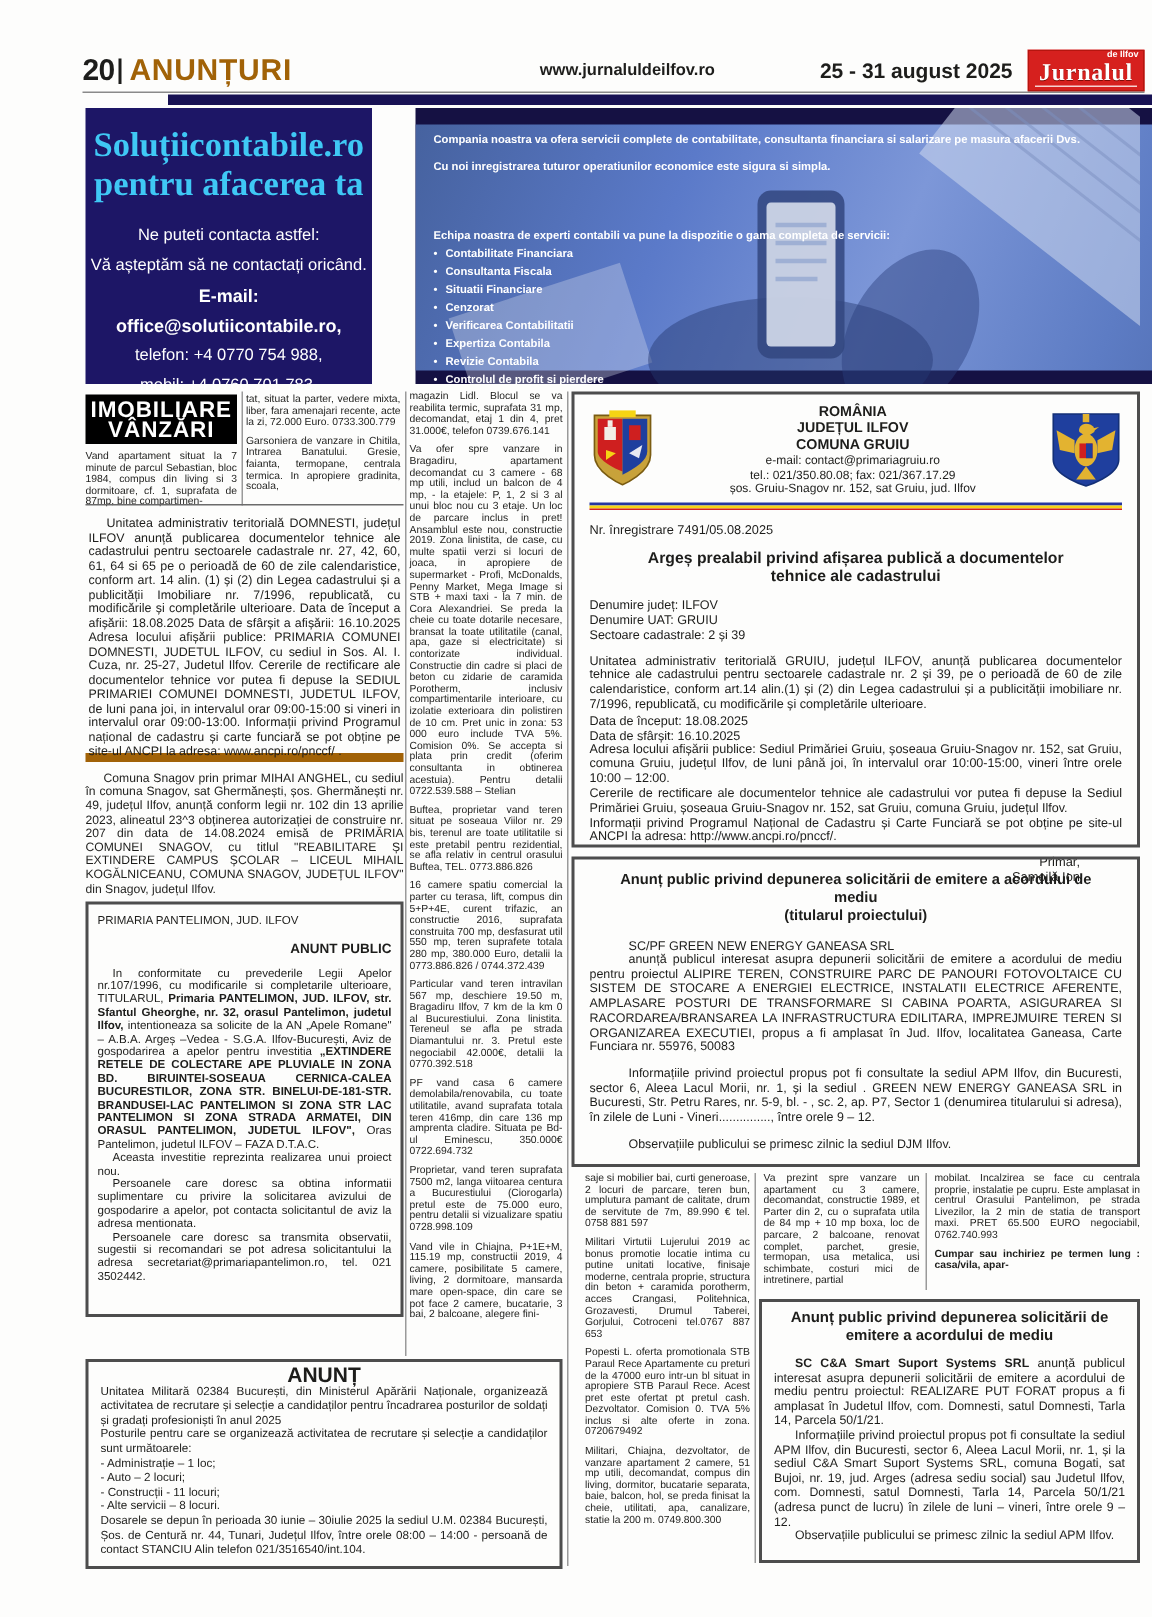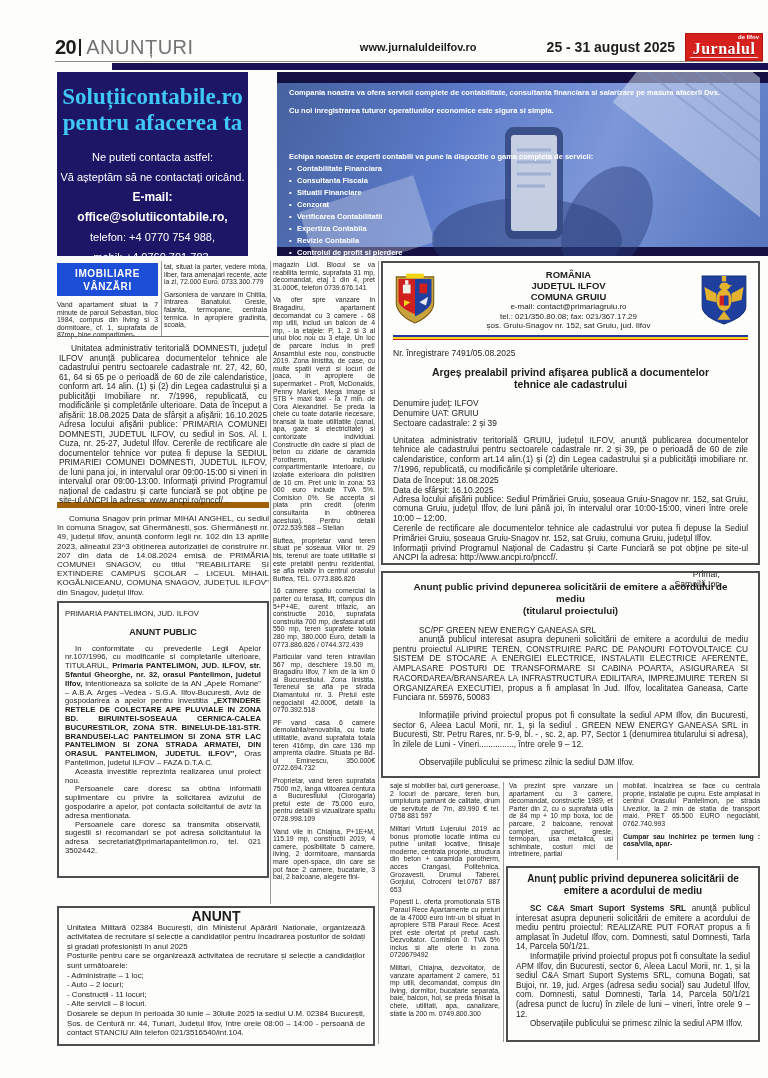--- a/index.html
+++ b/index.html
@@ -4,21 +4,21 @@
 <style>
   html,body{margin:0;padding:0;}
   body{width:768px;height:1078px;background:#fdfdfc;position:relative;overflow:hidden;
        font-family:"Liberation Sans", sans-serif;color:#1d1d1b;}
   .abs{position:absolute;}
 
   
   #header{left:55px;top:34px;width:708px;height:26px;display:flex;align-items:center;}
   .pgnum{font-size:20px;font-weight:bold;letter-spacing:-0.5px;}
   .pgbar{width:2px;height:17px;background:#1d1d1b;margin:0 5px 0 3px;}
-  .sec-title{font-size:20px;font-weight:normal;color:#737373;letter-spacing:0.5px;}
+  .sec-title{font-size:20px;font-weight:bold;color:#a16207;letter-spacing:0.5px;}
   .hdr-spacer{flex:1;}
   .site{font-size:11px;font-weight:bold;margin-right:70px;}
   .dates{font-size:14px;font-weight:bold;margin-right:10px;}
   .logo{width:78px;height:28px;background:#d6201e;position:relative;box-shadow:0 0 0 1px #b5150f inset;}
   .logo-top{position:absolute;top:1px;right:4px;font-size:6px;font-weight:bold;color:#fff;}
   .logo-main{position:absolute;left:0;right:0;top:7px;text-align:center;color:#fff;
              font-family:"Liberation Serif", serif;font-weight:bold;font-size:16px;letter-spacing:0.5px;
              text-shadow:0 1px 0 #7e0d08;}
   .logo-rule{position:absolute;left:5px;right:5px;bottom:3px;height:1px;background:#ffffffcc;}
   #hdr-rule{left:55px;top:61px;width:708px;height:1px;background:#8a8a8a;}
@@ -35,34 +35,34 @@
   .adr-photo{position:absolute;left:0;right:0;top:11px;bottom:9px;
      background:linear-gradient(112deg,#46629f 0%,#5b7ac9 30%,#7d97d8 55%,#5d7cc4 80%,#4a66a8 100%);}
   .adr-deco{position:absolute;left:0;top:0;width:483px;height:184px;}
   .adr-text{position:absolute;left:12px;top:16px;right:12px;color:#fff;font-weight:bold;font-size:7.5px;line-height:9px;}
   .adr-p2{margin-top:9px;}
   .adr-intro{margin-top:37px;}
   .adr-li{margin-top:3px;padding-left:8px;position:relative;}
   .adr-li::before{content:"•";position:absolute;left:0;top:0;}
 
   
-  .redbox{left:57px;top:263px;width:101px;height:33px;background:#1d4ed8;color:#fff;text-align:center;
-          font-weight:bold;font-size:10px;line-height:13px;padding-top:4px;box-sizing:border-box;letter-spacing:0.6px;}
+  .redbox{left:57px;top:263px;width:101px;height:33px;background:#000000;color:#fff;text-align:center;
+          font-weight:bold;font-size:15px;line-height:13px;padding-top:4px;box-sizing:border-box;letter-spacing:0.6px;}
   .ad-text{font-size:6.9px;line-height:7.6px;text-align:justify;margin:0 0 5px 0;}
   .bold{font-weight:bold;}
   .vrule{background:#9a9a9a;width:1px;}
 
   
   #domnesti{left:57px;top:336px;width:212px;height:172px;border-top:1px solid #6b6b6b;border-bottom:6px solid #a16207;
             box-sizing:border-box;padding:7px 2px;font-size:8.3px;line-height:9.5px;text-align:justify;text-indent:12px;}
   #snagov{left:57px;top:514px;width:212px;font-size:8.1px;line-height:9.2px;text-align:justify;text-indent:12px;}
   #pantelimon{left:57px;top:601px;width:212px;height:277px;border:2px solid #4d4d4d;box-sizing:border-box;
               padding:7px 6px;font-size:7.7px;line-height:8.8px;}
   .pant-hdr{font-size:7.7px;}
-  .pant-title{text-align:center;font-weight:bold;font-size:9px;margin:9px 0 8px 0;}
+  .pant-title{text-align:right;font-weight:bold;font-size:9px;margin:9px 0 8px 0;}
   .pant-p{text-align:justify;text-indent:10px;margin:0;}
 
   #military{left:57px;top:906px;width:318px;height:140px;border:2px solid #4d4d4d;box-sizing:border-box;
             padding:4px 8px;font-size:7.8px;line-height:9.6px;}
   .mil-title{text-align:center;font-weight:bold;font-size:14px;margin-bottom:1px;}
   .mil-p{text-align:justify;margin:0;}
   .mil-li{margin:0;}
 
   
   #gruiu{left:381px;top:261px;width:379px;height:304px;border:2px solid #4d4d4d;box-sizing:border-box;padding:6px 10px;}

